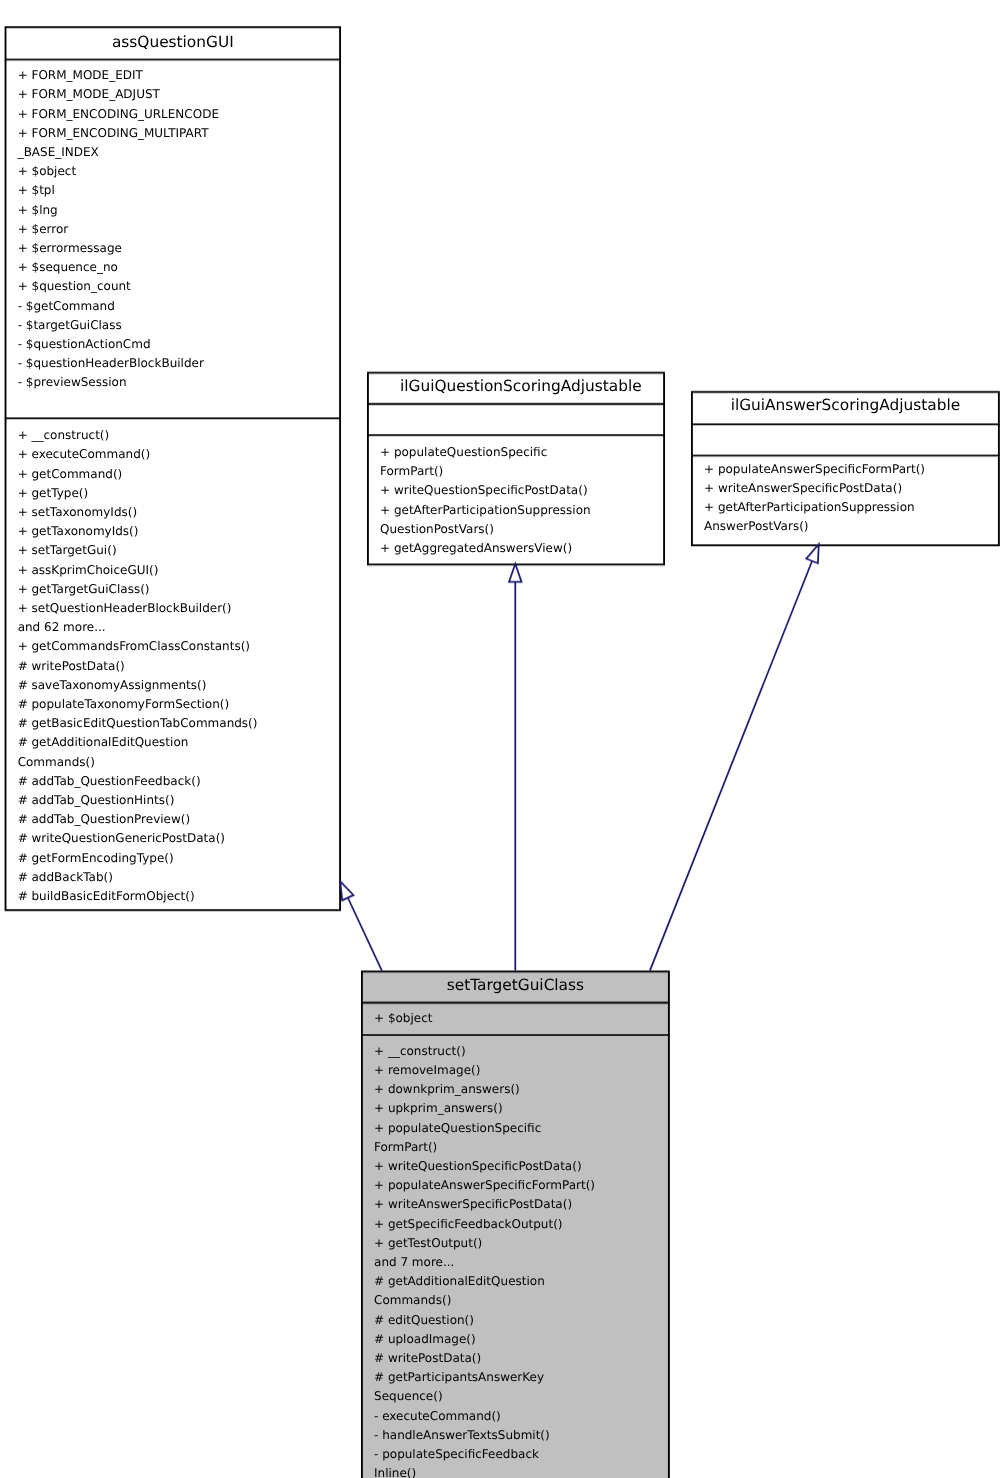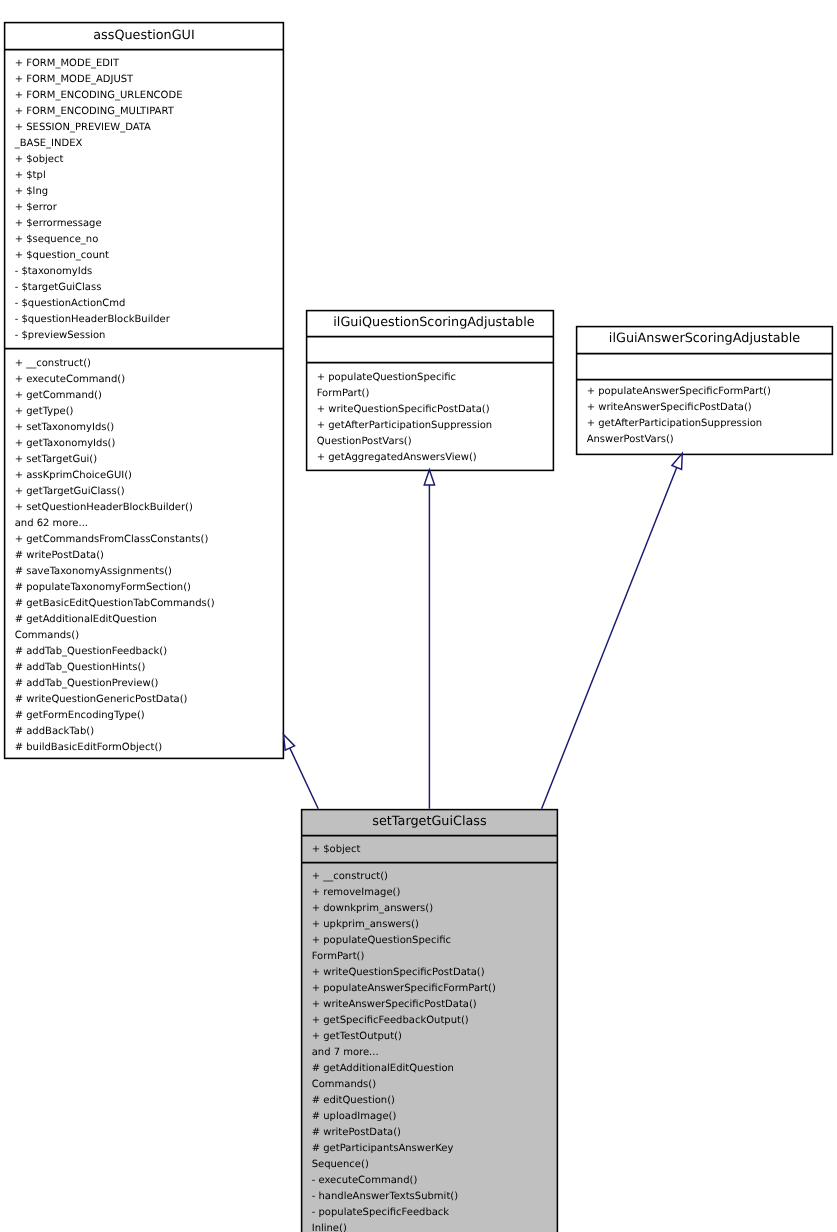--- a/index.html
+++ b/index.html
@@ -25,30 +25,29 @@
 <body>
 
 <div id="diagram">
   <div class="uml-box" style="left:4px;top:6px;width:280px;height:737px">
     <div class="uml-title" style="height:27px;padding-top:5.5px">assQuestionGUI</div>
     <div class="uml-sec" style="height:299px;padding:7px 0 0 10.7px">
         <div class="uml-row">+ FORM_MODE_EDIT</div>
         <div class="uml-row">+ FORM_MODE_ADJUST</div>
         <div class="uml-row">+ FORM_ENCODING_URLENCODE</div>
         <div class="uml-row">+ FORM_ENCODING_MULTIPART</div>
-        <div class="uml-row">+ SESSION_PREVIEW_DATA</div>
         <div class="uml-row">_BASE_INDEX</div>
         <div class="uml-row">+ $object</div>
         <div class="uml-row">+ $tpl</div>
         <div class="uml-row">+ $lng</div>
         <div class="uml-row">+ $error</div>
         <div class="uml-row">+ $errormessage</div>
         <div class="uml-row">+ $sequence_no</div>
         <div class="uml-row">+ $question_count</div>
-        <div class="uml-row">- $taxonomyIds</div>
+        <div class="uml-row">- $getCommand</div>
         <div class="uml-row">- $targetGuiClass</div>
         <div class="uml-row">- $questionActionCmd</div>
         <div class="uml-row">- $questionHeaderBlockBuilder</div>
         <div class="uml-row">- $previewSession</div>
       </div>
     <div class="uml-sec" style="padding:8px 0 0 10.7px">
         <div class="uml-row">+ __construct()</div>
         <div class="uml-row">+ executeCommand()</div>
         <div class="uml-row">+ getCommand()</div>
         <div class="uml-row">+ getType()</div>

